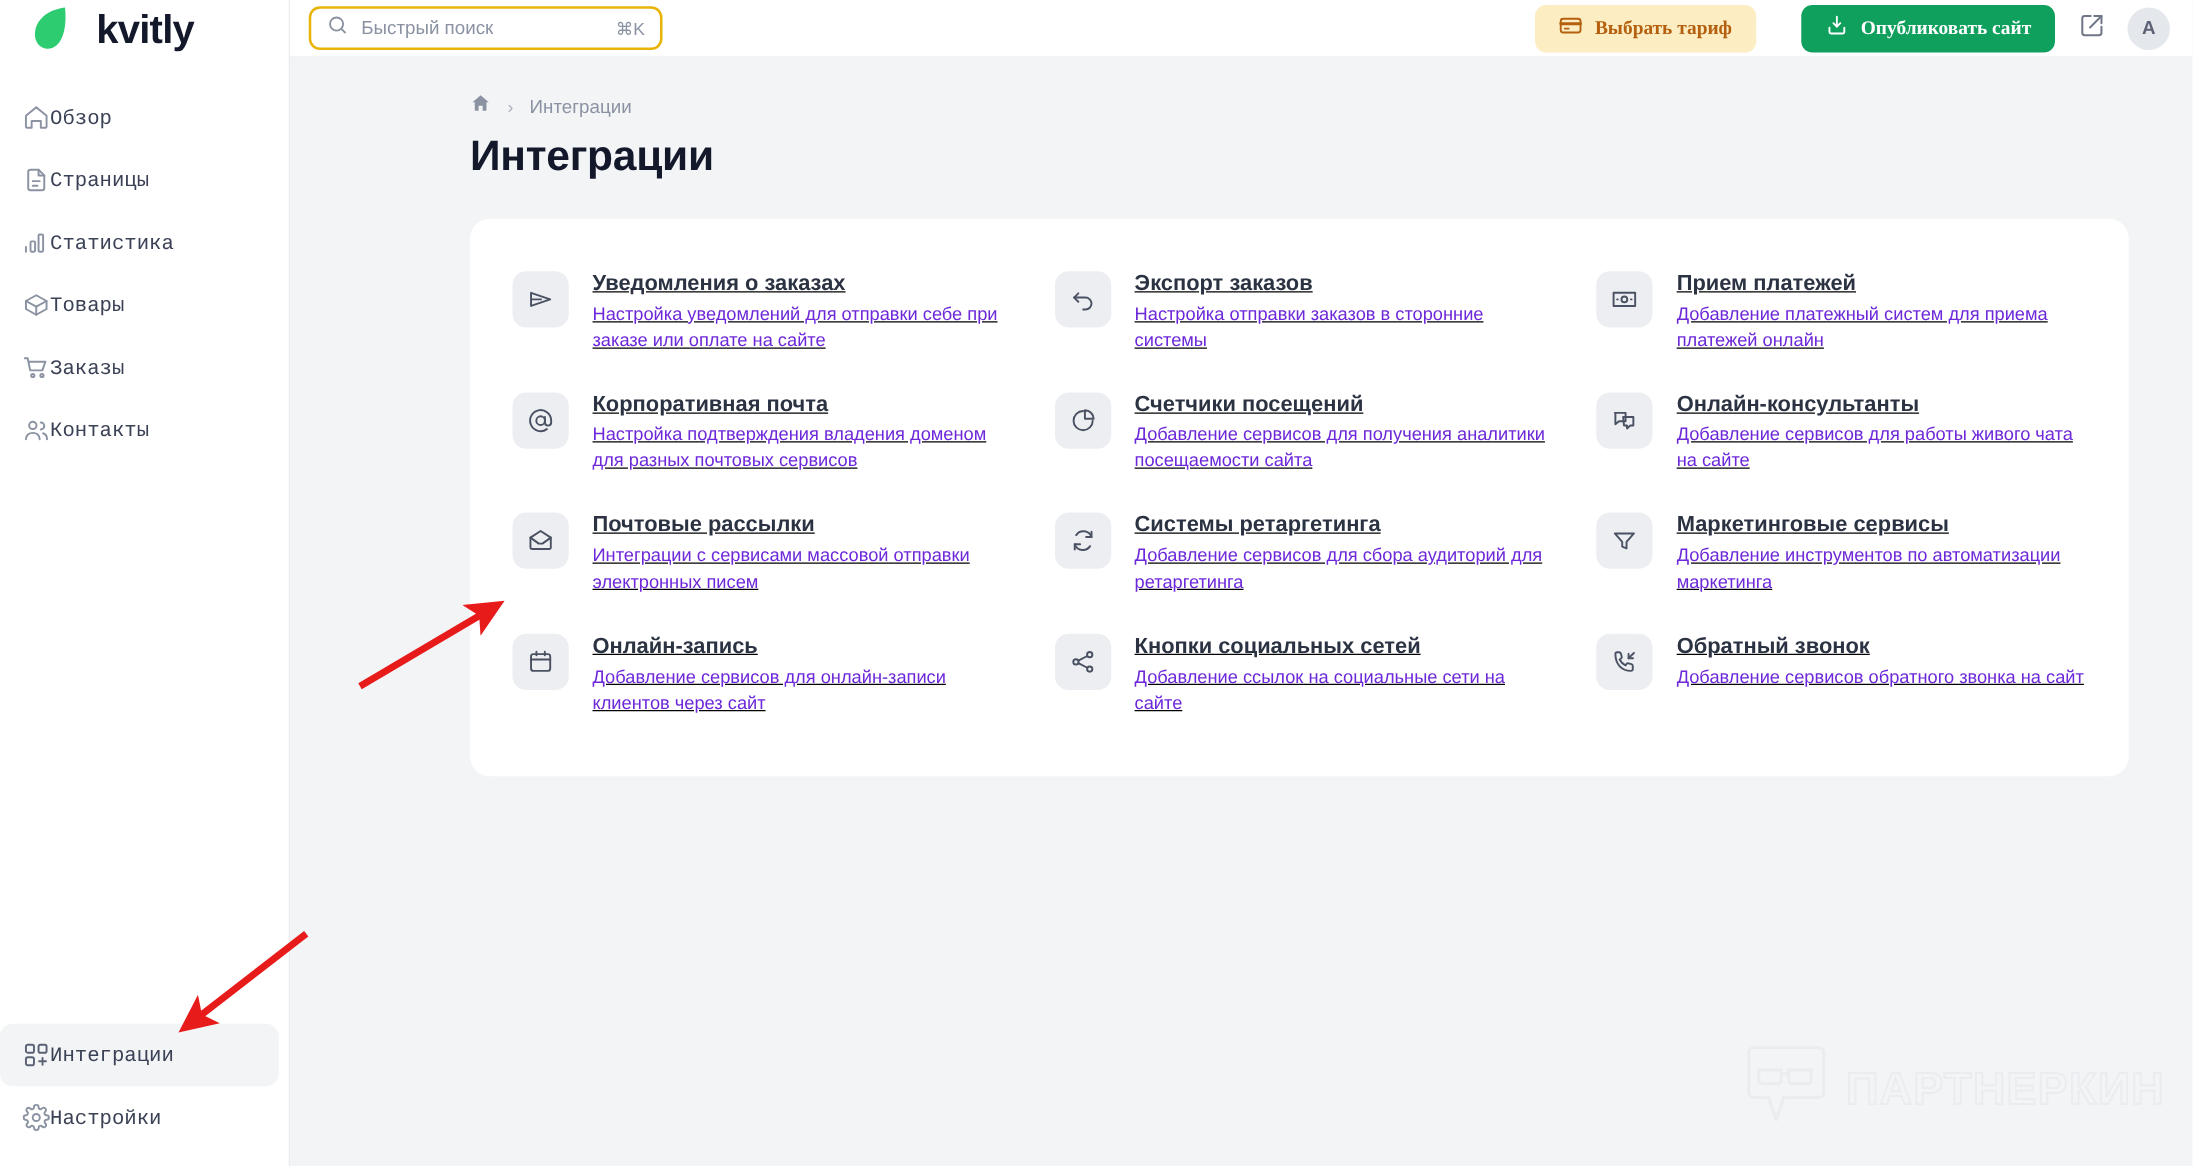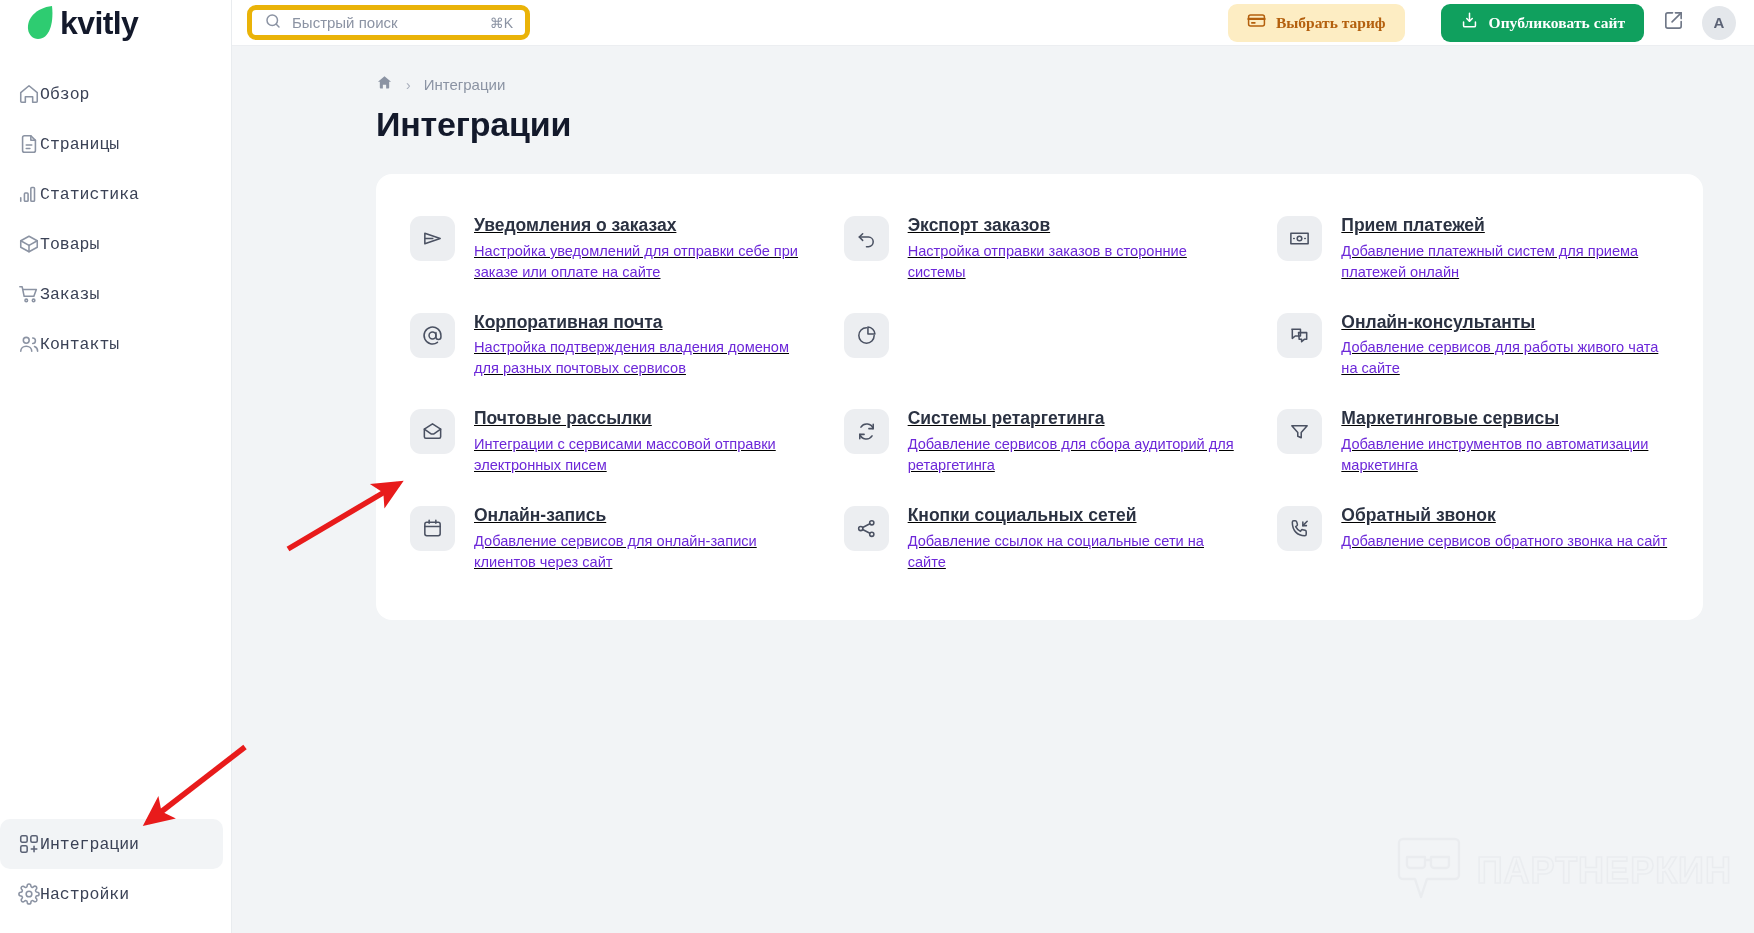--- a/index.html
+++ b/index.html
@@ -13,21 +13,21 @@
 
   
   .sidebar {
     width: 232px; height: 933px;
     background: #ffffff;
     border-right: 1px solid #e9ecef;
     display: flex; flex-direction: column;
     position: relative; z-index: 5;
     flex: 0 0 232px;
   }
-  .brand { height: 46px; display: flex; align-items: center; padding-left: 26px; gap: 4px; }
+  .brand { height: 46px; display: flex; align-items: center; padding-left: 26px; gap: 21px; }
   .brand-leaf { width: 30px; height: 38px; position: relative; flex: 0 0 30px; }
   .brand-name { font-size: 32px; font-weight: 700; color: #13192b; letter-spacing: -0.6px; line-height: 1; }
   .nav { margin-top: 23px; }
   .nav-item {
     display: flex; align-items: center; 
     height: 50px; padding-left: 18px; margin-right: 8px;
     border-radius: 10px; cursor: pointer; font-family: Liberation Mono, monospace;
   }
   .nav-item .nav-label { font-size: 16.5px; color: #3b4256; }
   .nav-item.active { background: #f2f4f6; }
@@ -36,21 +36,21 @@
   .nav-bottom { margin-top: auto; padding-bottom: 14px; }
 
   
   .main { flex: 1; display: flex; flex-direction: column; background: #f2f4f6; min-width: 0; position: relative; }
   .topbar {
     height: 46px; background: #ffffff; display: flex; align-items: center;
     padding: 0 18px 0 15px; gap: 12px; flex: 0 0 46px;
     border-bottom: 1px solid #eceef1;
   }
   .search-box {
-    width: 283px; height: 35px; border: 5px solid #eab308; border-radius: 9px;
+    width: 283px; height: 35px; border: 2px solid #eab308; border-radius: 9px;
     display: flex; align-items: center; padding: 0 12px; gap: 10px; background: #fff;
   }
   .search-box input {
     border: none; outline: none; flex: 1; font-size: 15px; color: #3b4256;
     font-family: "Liberation Sans", sans-serif; background: transparent; min-width: 0;
   }
   .search-box input::placeholder { color: #8b93a3; }
   .search-kbd { font-size: 14px; color: #8b93a3; white-space: nowrap; }
   .topbar-spacer { flex: 1; }
   .btn {
@@ -325,20 +325,24 @@
             </span>
           </div>
 
           <div class="tile">
             <span class="tile-ico">
               <svg width="23" height="23" viewBox="0 0 24 24" fill="none" stroke="#4a5162" stroke-width="1.6" stroke-linecap="round" stroke-linejoin="round">
                   <path d="M12 4a8 8 0 1 0 8 8"></path>
                   <path d="M13.5 3.2A7.6 7.6 0 0 1 20.8 10.5H13.5z"></path>
                 </svg>
             </span>
+            <span class="tile-txt">
+              <span class="tile-title" style="display:block">Счетчики посещений</span>
+              <span class="tile-desc" style="display:block">Добавление сервисов для получения аналитики посещаемости сайта</span>
+            </span>
           </div>
 
           <div class="tile">
             <span class="tile-ico">
               <svg width="23" height="23" viewBox="0 0 24 24" fill="none" stroke="#4a5162" stroke-width="1.6" stroke-linecap="round" stroke-linejoin="round">
                   <path d="M4 5.5h9v7H7.5L4.5 15V5.5z"></path>
                   <path d="M11 9h8.5v7H17l-2.8 2.5V16h-2.5z"></path>
                 </svg>
             </span>
             <span class="tile-txt">

